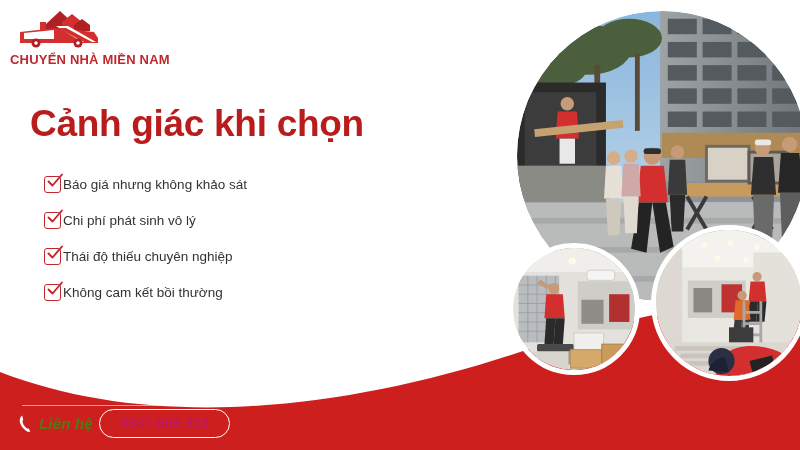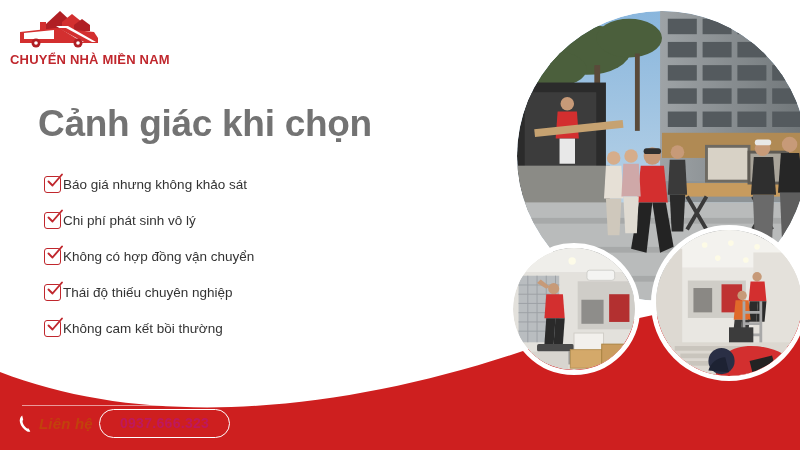--- a/index.html
+++ b/index.html
@@ -54,25 +54,25 @@
     font-size: 13px;
     font-weight: bold;
     letter-spacing: 0.2px;
     color: #C0272D;
     white-space: nowrap;
   }
 
   
   .headline {
     position: absolute;
-    left: 38px;
+    left: 30px;
     top: 78px;
     z-index: 5;
     width: 460px;
-    color: #737373;
+    color: #b91c1c;
     font-size: 37px;
     line-height: 42px;
     font-weight: bold;
     letter-spacing: -0.3px;
   }
   .headline .line {
     display: block;
     white-space: nowrap;
   }
 
@@ -168,21 +168,21 @@
   .phone-icon {
     width: 17px;
     height: 19px;
     flex: 0 0 17px;
     margin-right: 4px;
   }
   .contact-label {
     font-size: 15px;
     font-weight: bold;
     font-style: italic;
-    color: #c2410c;
+    color: #4d7c0f;
     letter-spacing: 0.2px;
     margin-right: 6px;
     white-space: nowrap;
   }
   .phone-pill {
     border: 1.4px solid #ffffff;
     border-radius: 16px;
     height: 27px;
     padding: 0 20px;
     display: flex;
@@ -254,28 +254,20 @@
 
     <div class="check-row">
       <div class="check-box">
         <svg viewBox="0 0 18 18">
             <path d="M2.5,8.5 L6.5,12.5 L16,1.5" fill="none" stroke="#C0272D" stroke-width="1.9" stroke-linecap="round" stroke-linejoin="round"></path>
           </svg>
       </div>
       <span class="check-label">Chi phí phát sinh vô lý</span>
     </div>
 
-    <div class="check-row">
-      <div class="check-box">
-        <svg viewBox="0 0 18 18">
-            <path d="M2.5,8.5 L6.5,12.5 L16,1.5" fill="none" stroke="#C0272D" stroke-width="1.9" stroke-linecap="round" stroke-linejoin="round"></path>
-          </svg>
-      </div>
-      <span class="check-label">Không có hợp đồng vận chuyển</span>
-    </div>
 
     <div class="check-row">
       <div class="check-box">
         <svg viewBox="0 0 18 18">
             <path d="M2.5,8.5 L6.5,12.5 L16,1.5" fill="none" stroke="#C0272D" stroke-width="1.9" stroke-linecap="round" stroke-linejoin="round"></path>
           </svg>
       </div>
       <span class="check-label">Thái độ thiếu chuyên nghiệp</span>
     </div>
 

